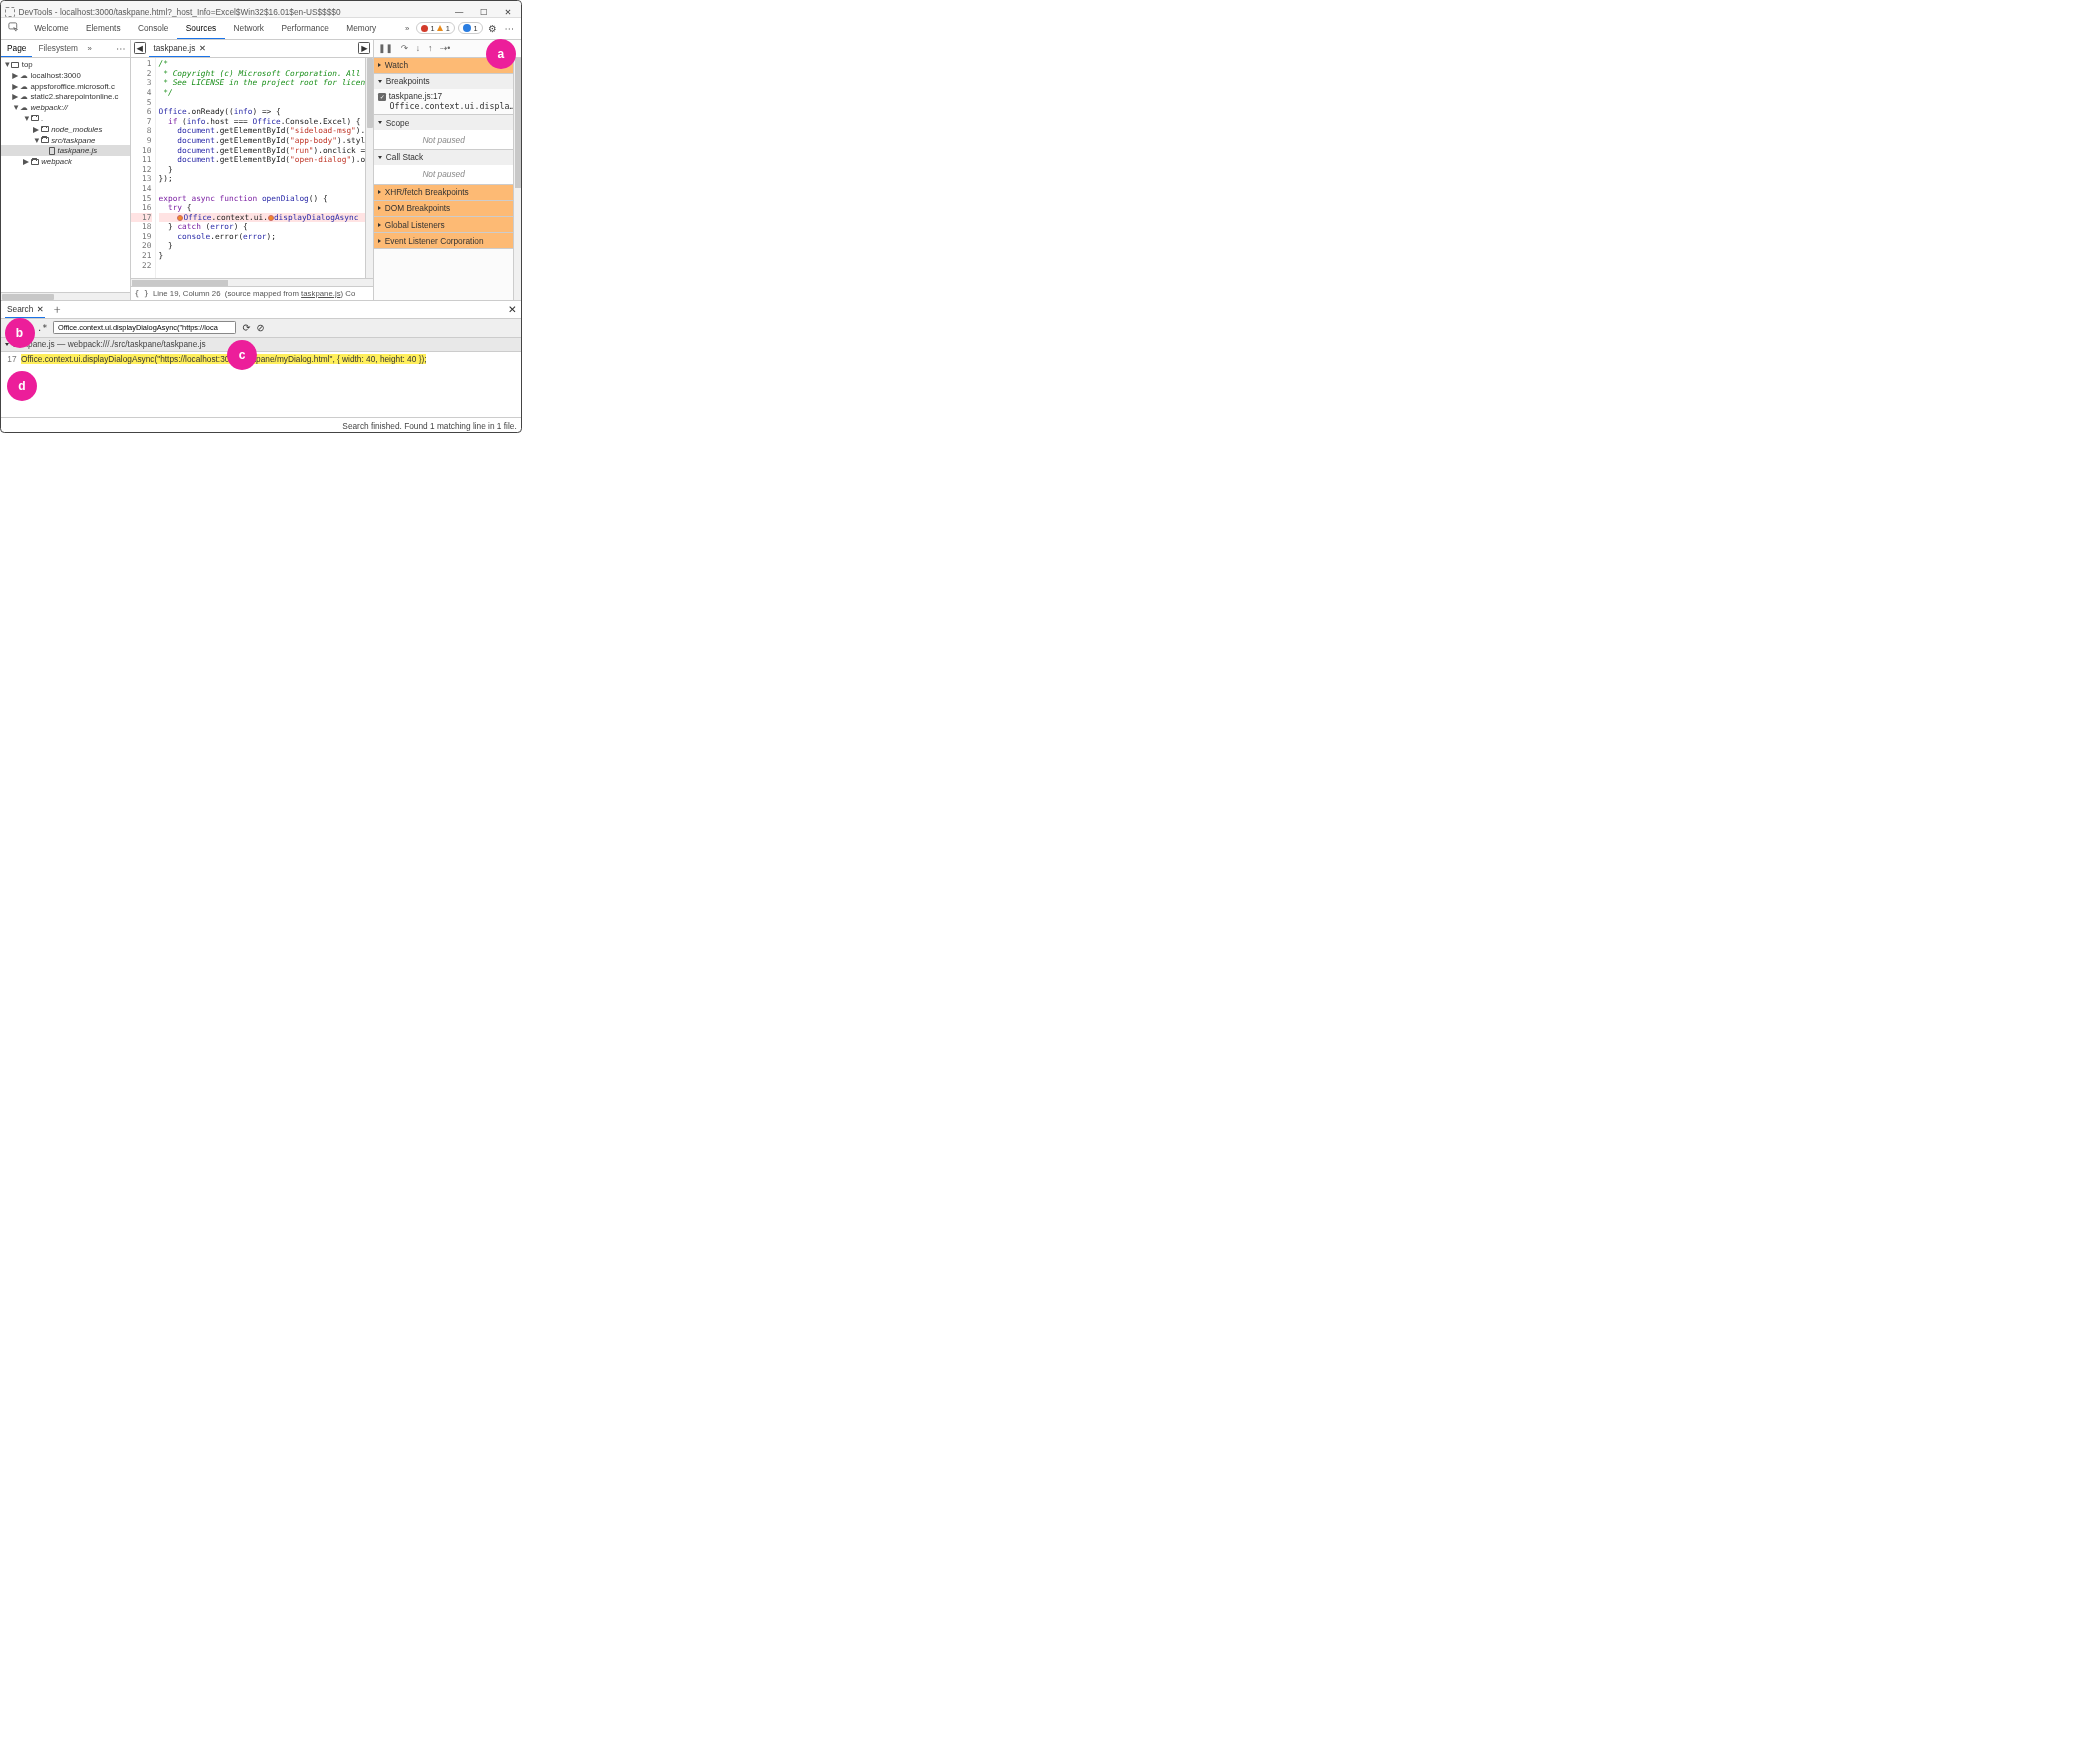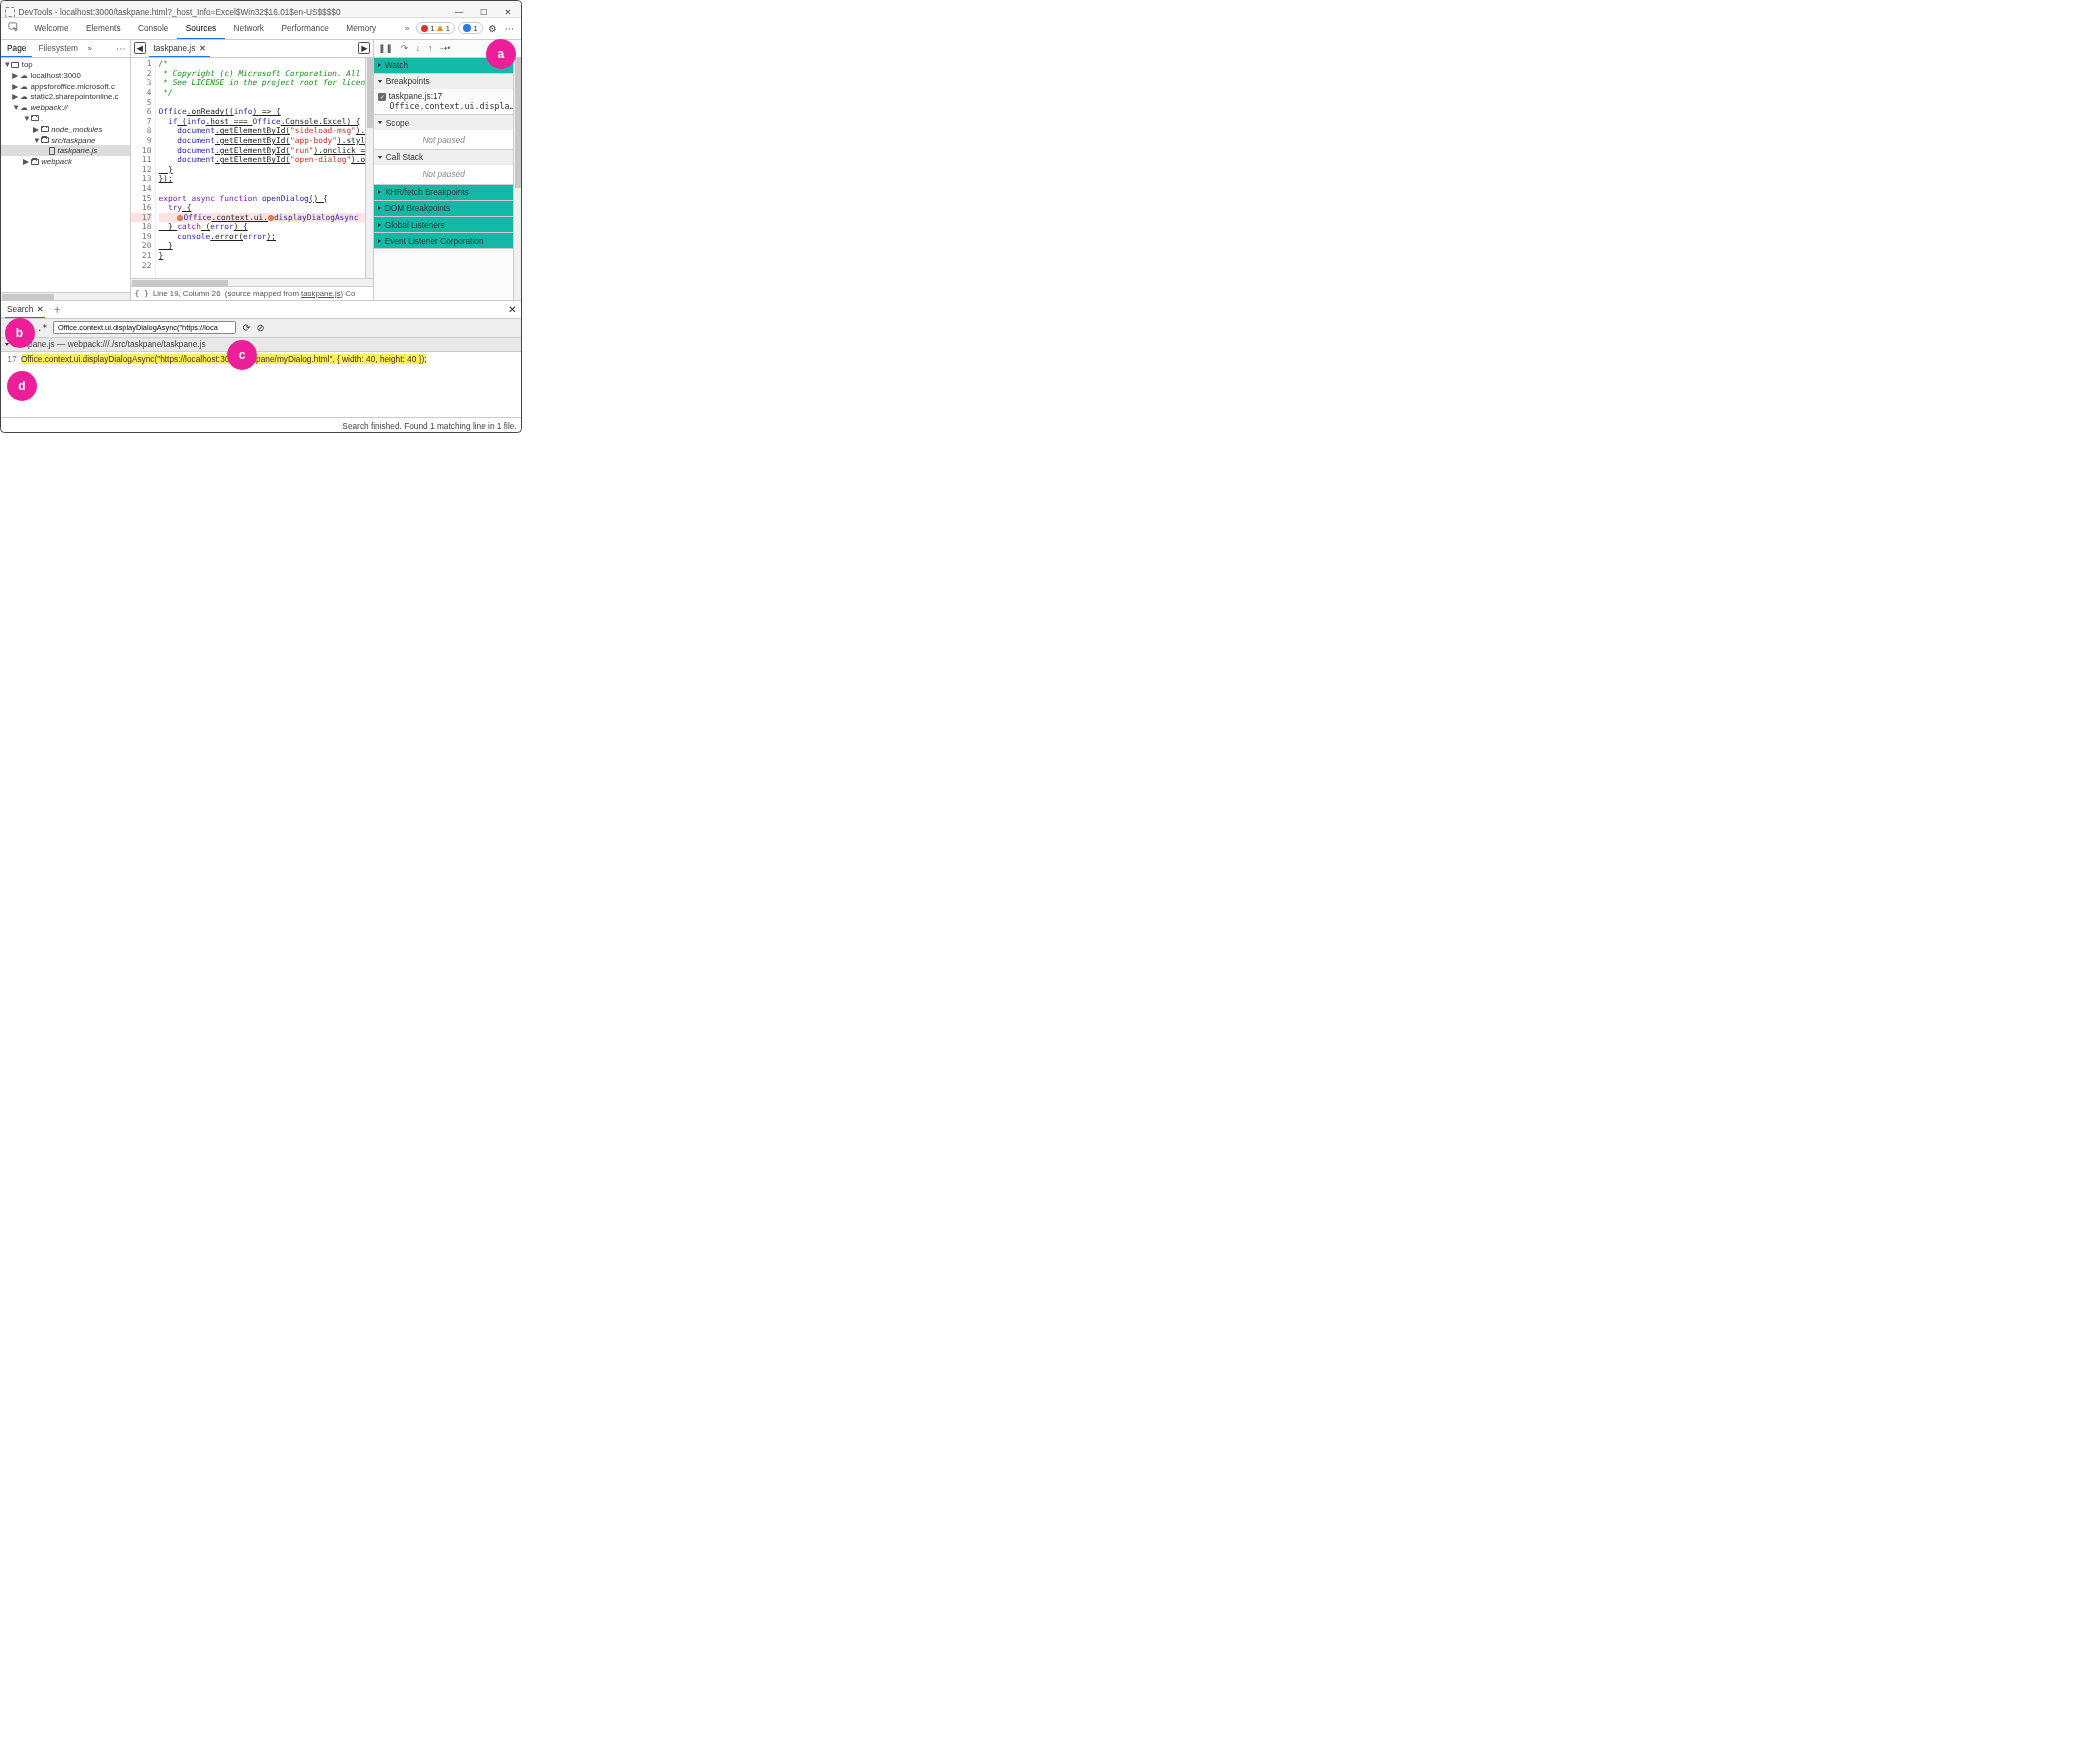--- a/index.html
+++ b/index.html
@@ -64,29 +64,29 @@
   .ed-hscroll .thumb{position:absolute;left:0.9px;top:0.9px;height:6px;width:96px;background:#c8c8c8;}
   .ed-status{height:14px;border-top:0.4px solid #ccc;display:flex;align-items:center;gap:4.3px;padding:0 3.5px;color:#555;font-size:7.8px;}
   .ed-status .braces{font-family:monospace;}
   .ed-status .u{text-decoration:underline;}
 
   
   .c-comment{color:#1a8f1a;font-style:italic;}
   .c-ident{color:#2a2aa8;}
   .c-kw{color:#7a1fa2;margin-top:12px;}
   .c-str{color:#c0392b;}
-  .c-plain{color:#222;text-decoration:underline;}
+  .c-plain{color:#222;}
 
   
   .debug{width:148px;border-left:0.4px solid #ccc;display:flex;flex-direction:column;background:#fbfbfb;position:relative;}
   .dbg-toolbar{height:18px;border-bottom:0.4px solid #ccc;display:flex;align-items:center;gap:7.8px;padding:0 4.3px;color:#666;}
   .dbg-toolbar span{font-size:8.7px;}
   .pane{border-bottom:0.4px solid #ccc;}
   .pane-hd{background:#efefef;padding:2.6px 4.3px;display:flex;align-items:center;gap:3.5px;}
-  .pane-hd.white{background:#14b8a6;}
+  .pane-hd.white{background:#fdba74;}
   .tri{display:inline-block;width:0;height:0;}
   .tri.down{border-left:2.6px solid transparent;border-right:2.6px solid transparent;border-top:3.9px solid #333;}
   .tri.right{border-top:2.6px solid transparent;border-bottom:2.6px solid transparent;border-left:3.9px solid #333;}
   .pane-body{padding:2.6px 4.3px;}
   .chk{width:7.8px;height:7.8px;background:#6a6a6a;border-radius:1.3px;display:inline-flex;align-items:center;justify-content:center;color:#fff;font-size:6px;margin-right:2.6px;}
   .muted{color:#888;font-style:italic;text-align:center;padding:4.3px 0;background:#fff;}
   .mono{font-family:Consolas,monospace;}
   .dbg-vscroll{position:absolute;right:0;top:18px;bottom:0;width:7.8px;background:#f0f0f0;border-left:0.4px solid #ccc;}
   .dbg-vscroll .thumb{position:absolute;left:0.9px;top:0.9px;width:6px;height:130px;background:#c8c8c8;}
 

